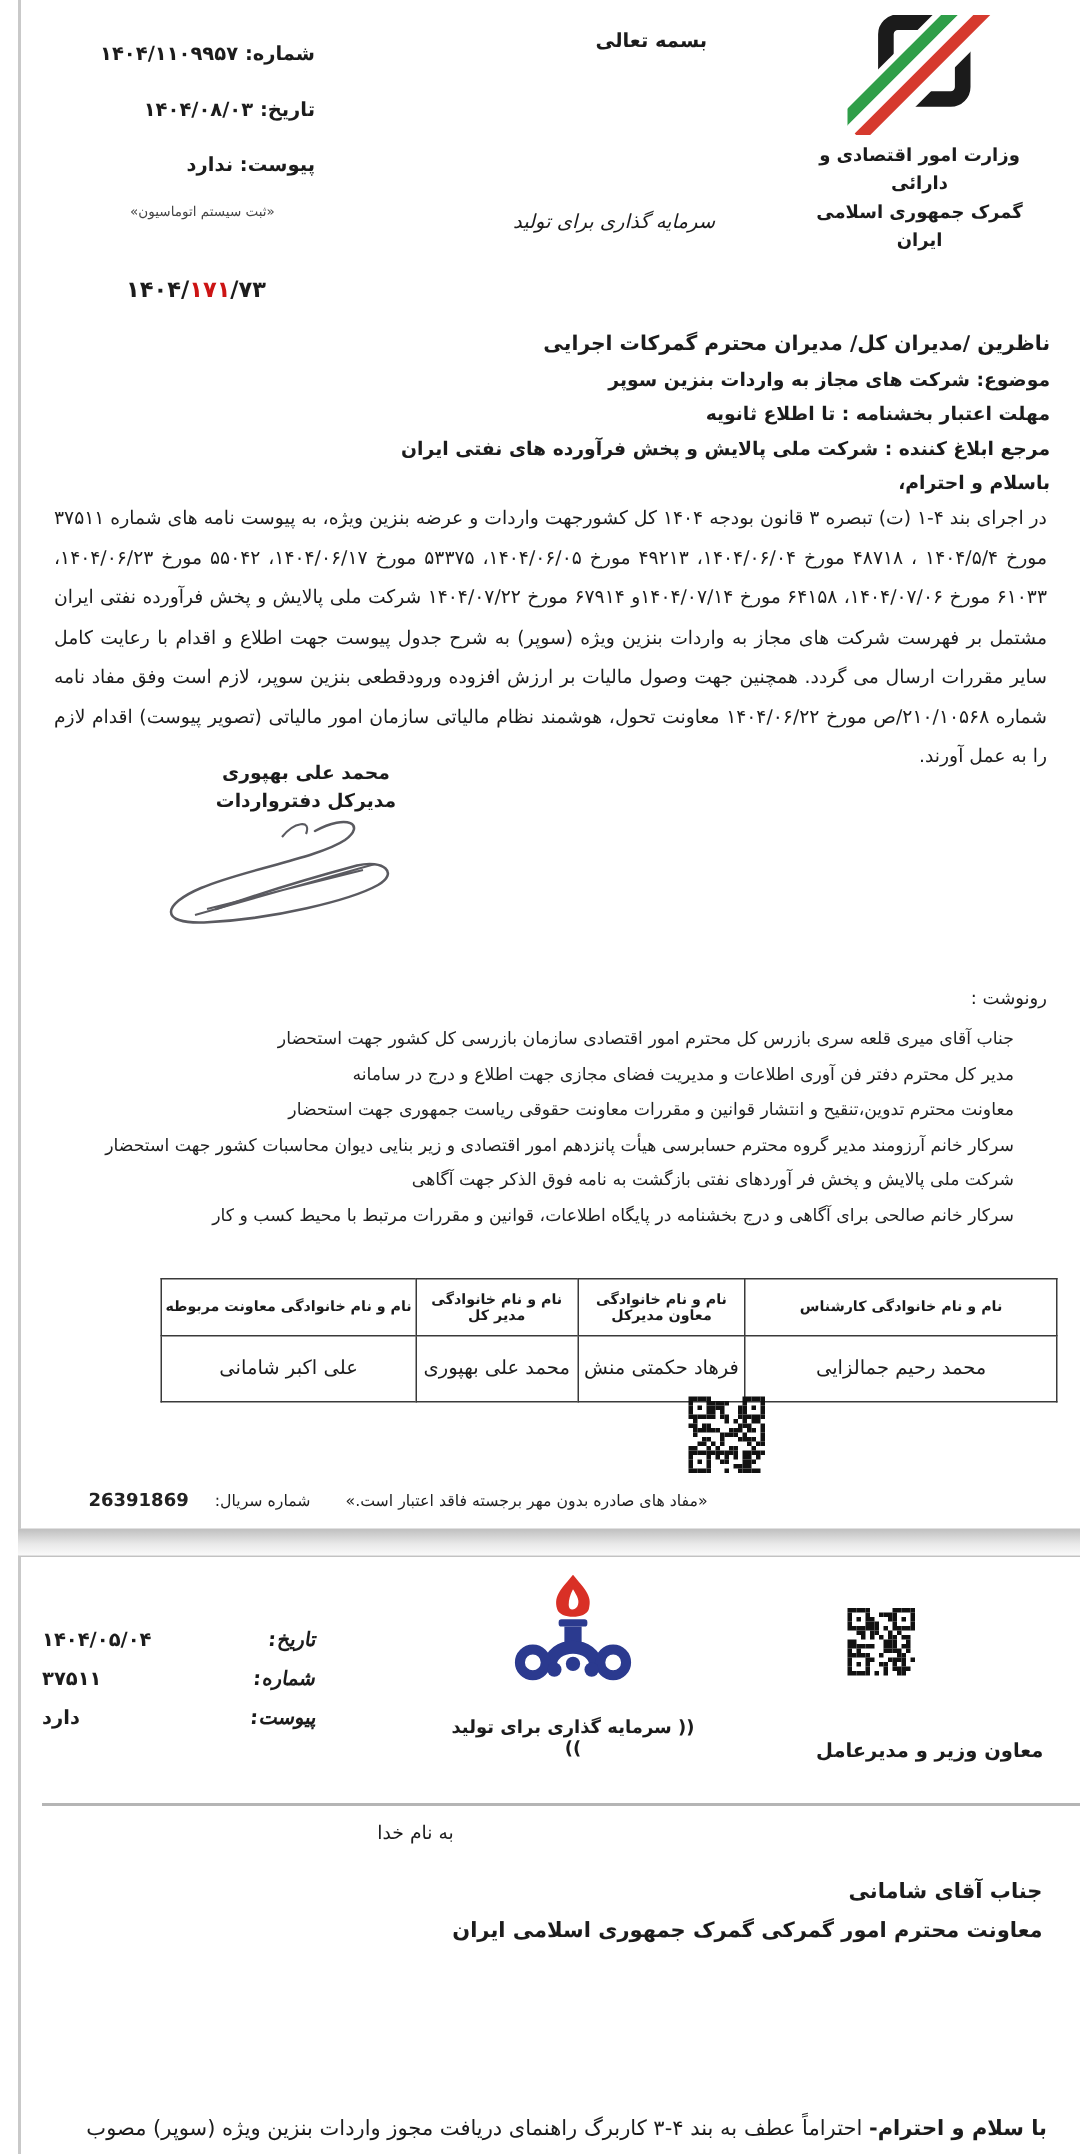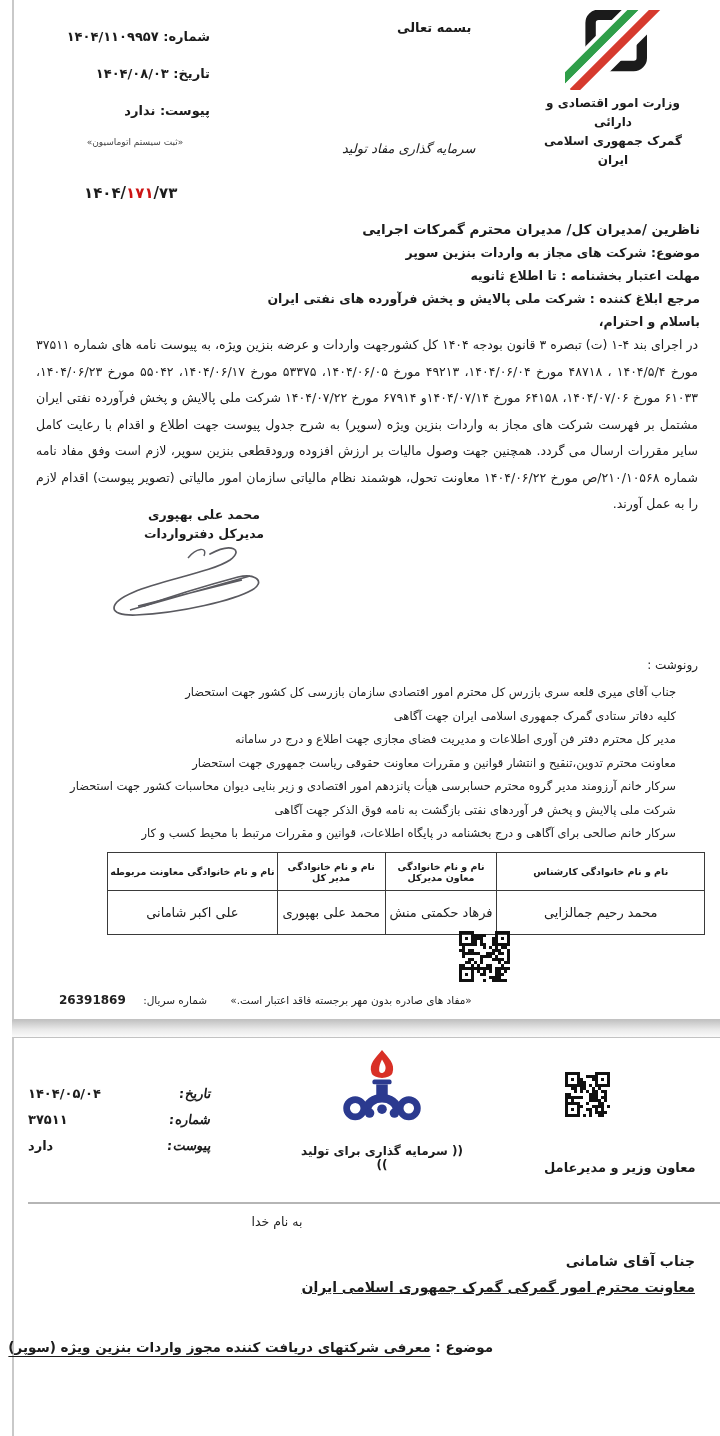--- a/index.html
+++ b/index.html
@@ -67,21 +67,21 @@
   #meta2 .val { font-weight:bold; }
   #niopdc-block { top:10px; left:283px; width:170px; text-align:center; }
   #niopdc-block svg { display:block; margin:0 auto; }
   #niopdc-name { color:#2b3a8f; font-size:11px; font-weight:bold; font-style:italic;
     direction:rtl; line-height:14px; margin-top:2px; }
   #niopdc-slogan { font-size:12px; font-weight:bold; direction:rtl; margin-top:8px; }
   #divider2 { top:164px; left:14px; right:0; border-top:2px solid #b5b5b5; }
   #bismillah2 { top:176px; left:218px; width:90px; text-align:center; font-size:12.5px; direction:rtl; }
   #recipient2 { top:210px; right:25px; direction:rtl; text-align:right; }
   #recipient2 .r1 { font-size:14px; font-weight:bold; line-height:26px; }
-  #recipient2 .r2 { font-size:14px; font-weight:bold; line-height:26px;text-decoration:underline; }
+  #recipient2 .r2 { font-size:14px; font-weight:bold; line-height:26px; }
   #subject2 { top:301px; right:227px; direction:rtl; font-size:13.5px; font-weight:bold; white-space:nowrap; }
   #subject2 .u { text-decoration:underline; text-underline-offset:4px; }
   #body2 { top:368px; right:22px; left:20px; direction:rtl; text-align:right; font-size:14px; line-height:26px; }
   #body2 .b { font-weight:bold; }
 </style>
 </head>
 <body>
 
 <div class="page" id="page1">
 
@@ -110,21 +110,21 @@
       <span>تاریخ:</span>
       <span>۱۴۰۴/۰۸/۰۳</span>
     </div>
     <div class="mrow">
       <span>پیوست:</span>
       <span>ندارد</span>
     </div>
     <div class="automation">«ثبت سیستم اتوماسیون»</div>
   </div>
 
-  <div class="abs" id="slogan1">سرمایه گذاری مفاد تولید</div>
+  <div class="abs" id="slogan1">سرمایه گذاری برای تولید</div>
 
   <div class="abs" id="refnum"><span>۱۴۰۴/</span><span class="mid">۱۷۱</span><span>/۷۳</span></div>
 
   <div class="abs" id="intro1">
     <div class="addr">ناظرین /مدیران کل/ مدیران محترم گمرکات اجرایی</div>
     <div class="ln">موضوع: شرکت های مجاز به واردات بنزین سوپر</div>
     <div class="ln">مهلت اعتبار بخشنامه : تا اطلاع ثانویه</div>
     <div class="ln">مرجع ابلاغ کننده : شرکت ملی پالایش و پخش فرآورده های نفتی ایران</div>
     <div class="ln">باسلام و احترام،</div>
   </div>
@@ -137,21 +137,20 @@
   </div>
   <svg class="abs" id="signature1" width="190" height="82" viewBox="0 0 190 82">
     <path d="M118 14 C140 2 152 10 138 20 C120 32 70 40 42 52 C16 63 14 76 44 75 C90 73 142 60 160 50 C174 42 164 33 146 37 C120 44 80 56 52 66" fill="none" stroke="#5a5a60" stroke-width="1.7" stroke-linecap="round"></path>
     <path d="M38 70 L158 36 M46 66 L150 40" fill="none" stroke="#5a5a60" stroke-width="1.3"></path>
     <path d="M96 18 C104 8 116 6 112 16" fill="none" stroke="#5a5a60" stroke-width="1.4"></path>
   </svg>
 
   <div class="abs" id="cc1">
     <div class="cc-title">رونوشت :</div>
     <div class="cc-item">جناب آقای میری قلعه سری  بازرس کل محترم امور اقتصادی سازمان بازرسی کل کشور جهت استحضار</div>
-    <div class="cc-item">کلیه دفاتر ستادی گمرک جمهوری اسلامی ایران جهت آگاهی</div>
     <div class="cc-item">مدیر کل محترم دفتر فن آوری اطلاعات و مدیریت فضای مجازی جهت اطلاع و درج در سامانه</div>
     <div class="cc-item">معاونت محترم تدوین،تنقیح و انتشار قوانین و مقررات معاونت حقوقی ریاست جمهوری جهت استحضار</div>
     <div class="cc-item">سرکار خانم آرزومند مدیر گروه محترم حسابرسی هیأت پانزدهم امور اقتصادی و زیر بنایی دیوان محاسبات کشور جهت استحضار</div>
     <div class="cc-item">شرکت ملی پالایش و پخش فر آوردهای نفتی بازگشت به نامه فوق الذکر جهت آگاهی</div>
     <div class="cc-item">سرکار خانم صالحی برای آگاهی و درج بخشنامه در پایگاه اطلاعات، قوانین و مقررات مرتبط با محیط کسب و کار</div>
   </div>
 
   <table class="abs" id="table1">
     <tbody>
         <tr>
@@ -735,15 +734,15 @@
 
   <div class="abs" id="divider2"></div>
 
   <div class="abs" id="bismillah2">به نام خدا</div>
 
   <div class="abs" id="recipient2">
     <div class="r1">جناب آقای شامانی</div>
     <div class="r2">معاونت محترم امور گمرکی گمرک جمهوری اسلامی ایران</div>
   </div>
 
-  <div class="abs" id="subject2"><span>موضوع : </span><span class="u">معرفی شرکتهای دریافت کننده مجوز واردات بنزین ویژه (سوپر)</span></div>
-
+
+  <div class="abs" id="body2"><span class="b">با سلام و احترام-</span><span> احتراماً عطف به بند ۴-۳ کاربرگ راهنمای دریافت مجوز واردات بنزین ویژه (سوپر) مصوب</span></div>
 </div>
 
 </body></html>

